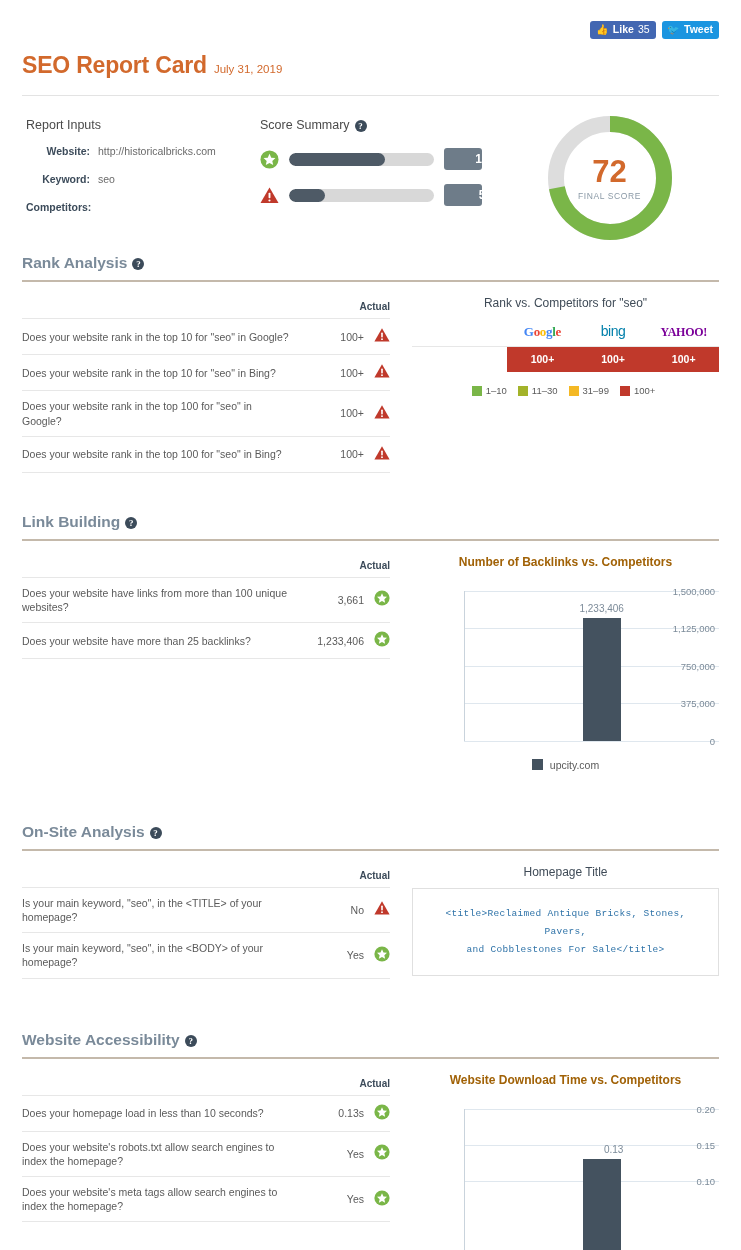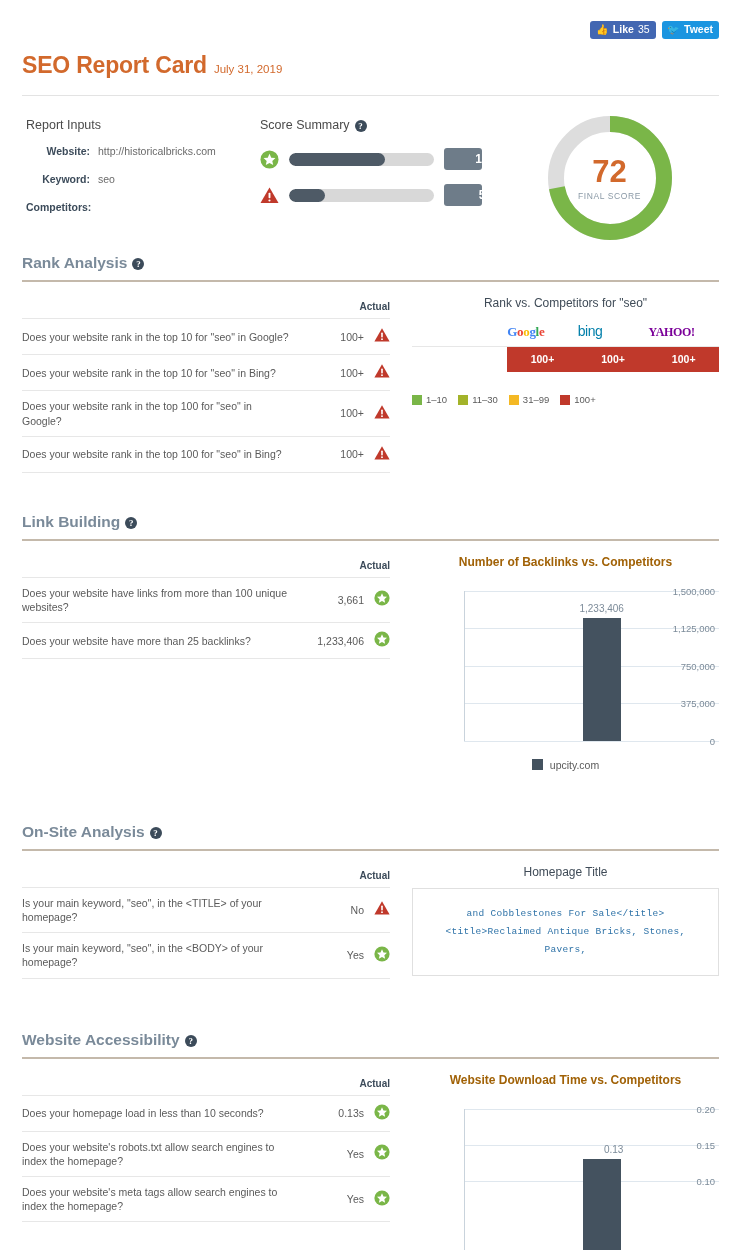--- a/index.html
+++ b/index.html
@@ -106,27 +106,27 @@
     padding: 8px 0; vertical-align: middle; line-height: 1.35;
   }
   table.qt tr:last-child td { border-bottom: 1px solid #e7e7e7; }
   td.val { text-align: right; white-space: nowrap; padding-right: 9px; width: 74px; }
   td.icn { width: 26px; text-align: right; }
 
   
   .chart-title { font-size: 12px; color: #3f4b57; text-align: center; font-weight: normal; padding-bottom: 6px; }
   table.rk { width: 100%; border-collapse: collapse; table-layout: fixed; }
   table.rk td { padding: 0; }
-  .rk-logo-row td { height: 30px; vertical-align: middle; border-bottom: 1px solid #e7e7e7; }
+  .rk-logo-row td { height: 30px; text-align: center; vertical-align: middle; border-bottom: 1px solid #e7e7e7; }
   .rk-name {
     font-size: 10.5px; color: #5a5a5a; padding-left: 5px !important; text-align: left;
   }
   .rk-data td { height: 26px; text-align: center; color: #fff; font-size: 10.5px; font-weight: bold; }
   .rk-100 { background: #c0392b; }
-  .rk-legend { display: flex; justify-content: flex-start; gap: 11px; padding-top: 22px; padding-right: 4px; }
+  .rk-legend { display: flex; justify-content: center; gap: 11px; padding-top: 13px; padding-right: 4px; }
   .lg-item { display: flex; align-items: center; gap: 4px; font-size: 9.5px; color: #5a5a5a; }
   .lg-sw { width: 10px; height: 10px; display: inline-block; }
 
   
   .logo-google { font-family: "Liberation Serif", serif; font-size: 13px; font-weight: bold; letter-spacing: -0.3px; }
   .logo-bing { font-family: "Liberation Sans", sans-serif; font-size: 14px; color: #007faa; font-weight: normal; letter-spacing: -0.5px; }
   .logo-yahoo { font-family: "Liberation Serif", serif; font-size: 12px; color: #7B0099; font-weight: bold; letter-spacing: -0.3px; }
 
   
   .bchart { position: relative; }
@@ -443,22 +443,22 @@
                 </svg>
           </td>
         </tr>
       </tbody>
         </table>
     </div>
 
     <div class="col-r">
       <div class="chart-title" style="padding-bottom:9px">Homepage Title</div>
       <div class="ht-box">
+        <div>&lt;title&gt;Reclaimed Antique Bricks, Stones, Pavers,</div>
         <div>and Cobblestones For Sale&lt;/title&gt;</div>
-        <div>&lt;title&gt;Reclaimed Antique Bricks, Stones, Pavers,</div>
       </div>
     </div>
   </div>
 
   <div style="padding-top:52px">
     <div class="sec-head">
       <span>Website Accessibility</span>
       <span class="help-icon">?</span>
     </div>
     <hr class="sec-rule">

